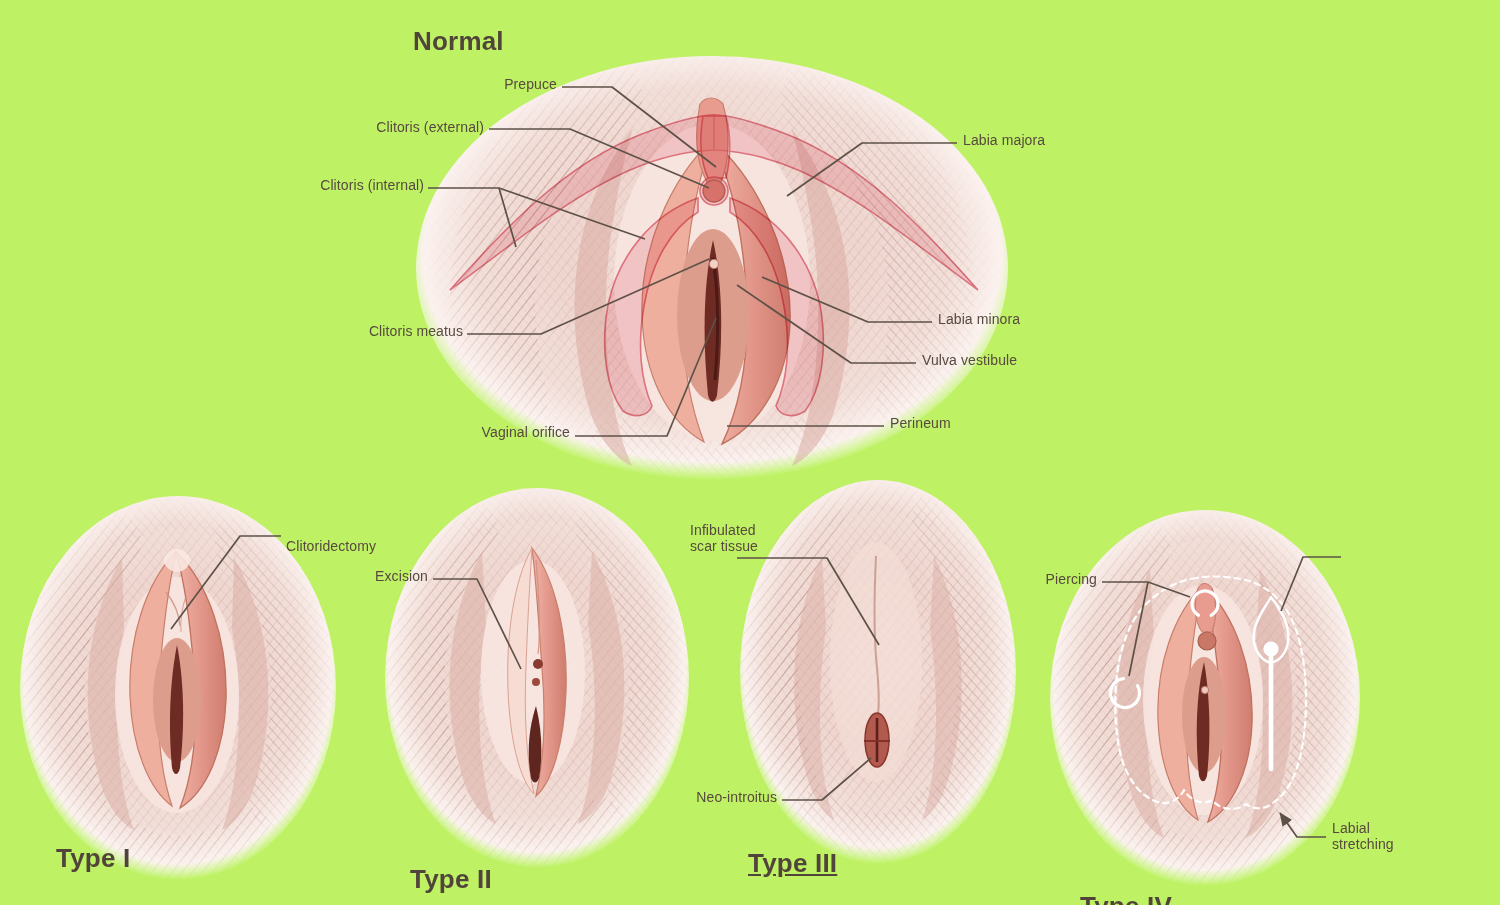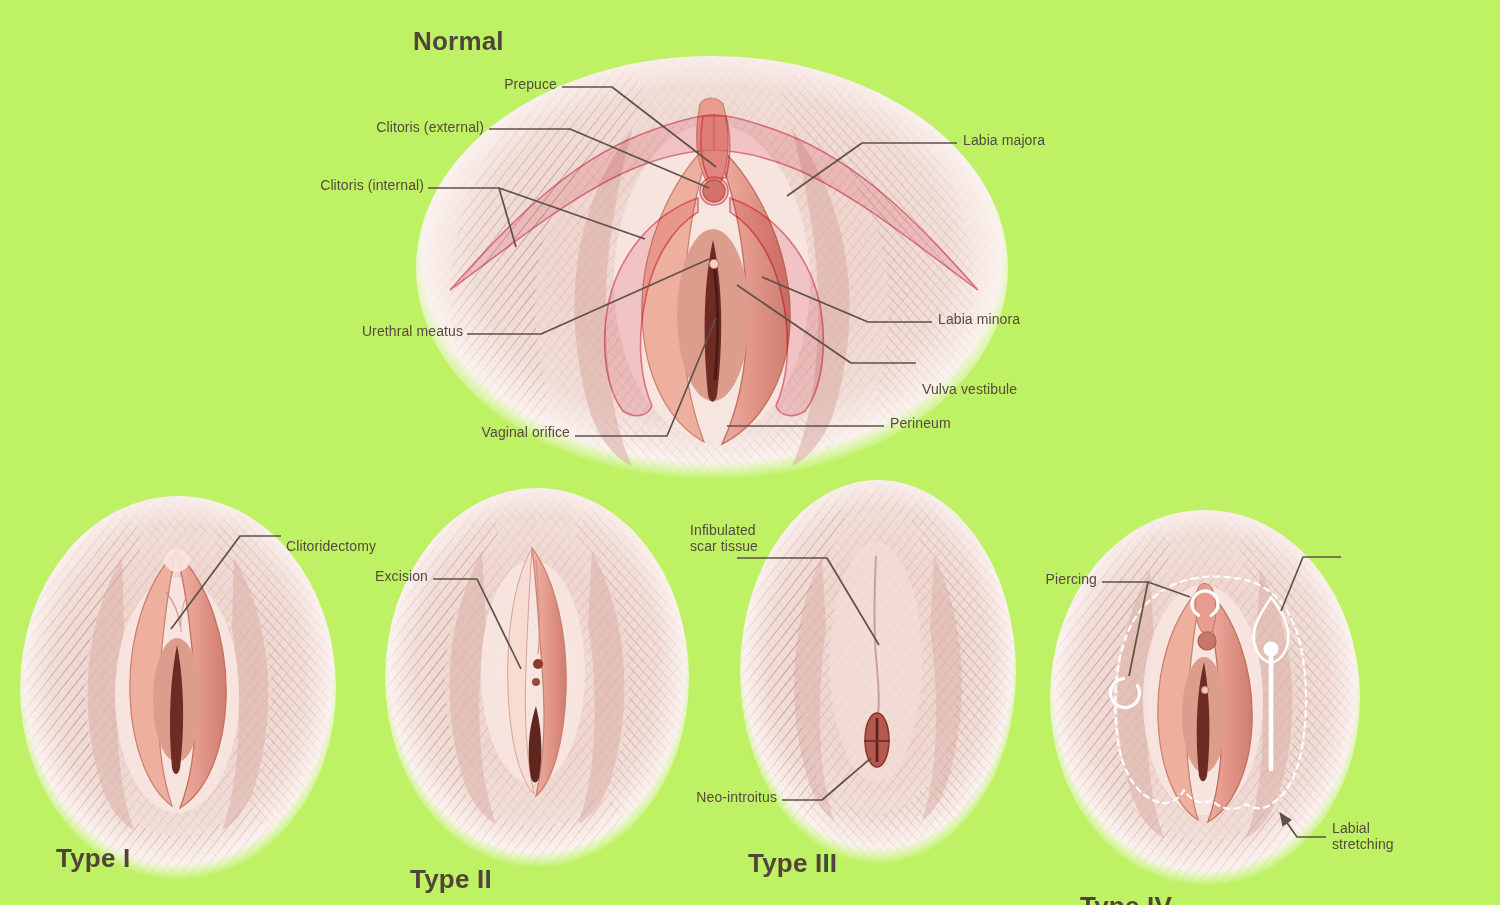--- a/index.html
+++ b/index.html
@@ -215,34 +215,34 @@
     <polyline points="1341,557 1303,557 1281,611"></polyline>
     <polyline points="1326,837 1297,837 1280,813" marker-end="url(#mArrow)"></polyline>
   </g>
 </svg>
 
 <h1 class="ttl" style="left:413px;top:26px;">Normal</h1>
 
 <div class="lbl r" style="right:943px;top:76px;">Prepuce</div>
 <div class="lbl r" style="right:1016px;top:119px;">Clitoris (external)</div>
 <div class="lbl r" style="right:1076px;top:177px;">Clitoris (internal)</div>
-<div class="lbl r" style="right:1037px;top:323px;">Urethral meatus</div>
+<div class="lbl r" style="right:1037px;top:323px;">Clitoris meatus</div>
 <div class="lbl r" style="right:930px;top:424px;">Vaginal orifice</div>
 <div class="lbl l nw" style="left:963px;top:132px;">Labia majora</div>
 <div class="lbl l nw" style="left:938px;top:311px;">Labia minora</div>
-<div class="lbl l nw" style="left:922px;top:352px;margin-top:29px;">Vulva vestibule</div>
+<div class="lbl l nw" style="left:922px;top:352px;">Vulva vestibule</div>
 <div class="lbl l nw" style="left:890px;top:415px;">Perineum</div>
 
 <div class="lbl l nw" style="left:286px;top:526px;margin-top:12px;">Clitoridectomy</div>
 <div class="lbl r" style="right:1072px;top:568px;text-align:center;">Excision</div>
 
 <div class="lbl l" style="left:690px;top:522px;width:96px;">Infibulated scar tissue</div>
 <div class="lbl r" style="right:723px;top:789px;">Neo-introitus</div>
 
 <div class="lbl r" style="right:403px;top:571px;">Piercing</div>
 <div class="lbl l" style="left:1332px;top:820px;width:100px;">Labial stretching</div>
 
 <h1 class="ttl" style="left:56px;top:843px;">Type I</h1>
 <h1 class="ttl" style="left:410px;top:843px;margin-top:21px;">Type II</h1>
-<h1 class="ttl" style="left:748px;top:848px;">Type III</h1>
+<h1 class="ttl" style="left:748px;top:848px;text-decoration:underline;">Type III</h1>
 <h1 class="ttl" style="left:1080px;top:848px;margin-top:43px;">Type IV</h1>
 
 </div>
 
 </body></html>

